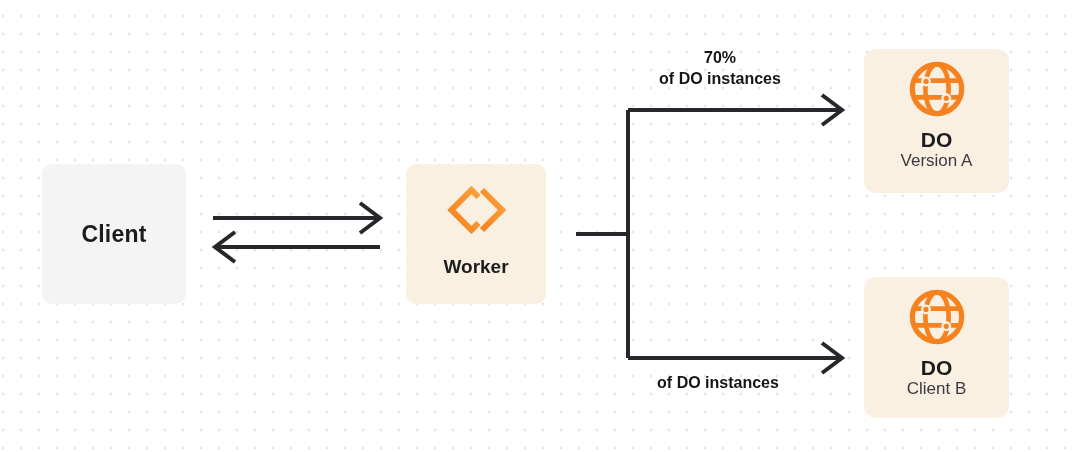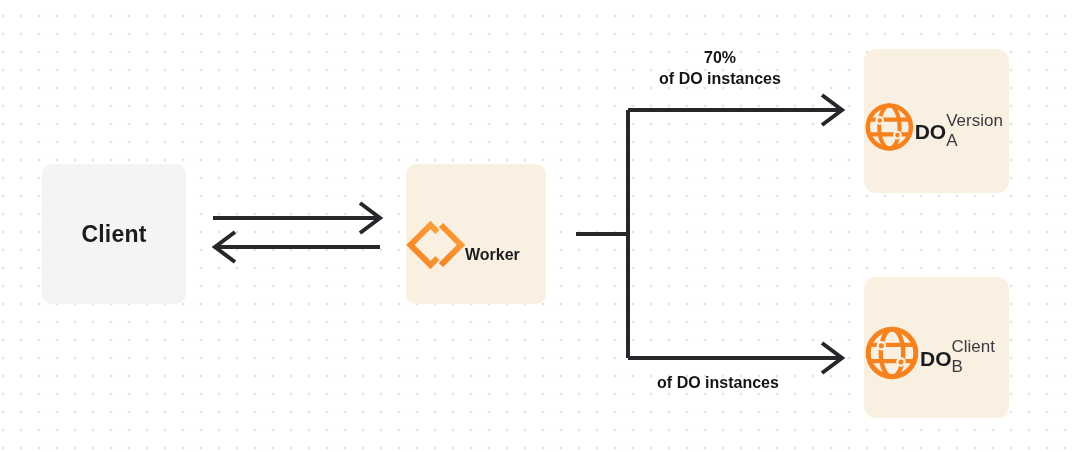--- a/index.html
+++ b/index.html
@@ -23,57 +23,57 @@
     background-color:#FFFFFF;
     background-image:radial-gradient(circle, var(--dot-color) 1.5px, transparent 1.6px);
     background-size:18px 18px;
     background-position:12px 7px;
     overflow:hidden;
   }
   .node{
     position:absolute;
     border-radius:10px;
     display:flex;
-    flex-direction:row;
+    flex-direction:column;
     align-items:center;
     box-sizing:border-box;
   }
   .client-box{
     left:42px;top:164px;width:144px;height:140px;
     background:var(--box-gray);
     justify-content:center;
   }
   .client-label{
     font-size:23px;font-weight:bold;color:var(--text-dark);
     letter-spacing:0.2px;
   }
   .worker-box{
     left:406px;top:164px;width:140px;height:140px;
     background:var(--box-cream);
     padding-top:21px;
   }
   .worker-label{
     margin-top:21px;
-    font-size:16px;font-weight:bold;color:var(--text-dark);
+    font-size:19px;font-weight:bold;color:var(--text-dark);
   }
   .do-box{
     left:864px;width:145px;height:144px;
     background:var(--box-cream);
     border-radius:12px;
     padding-top:11px;
   }
   .do-box.a{top:49px;}
   .do-box.b{top:277px;height:141px;}
   .do-title{
     margin-top:11px;
     font-size:21px;font-weight:bold;color:var(--text-dark);
     line-height:22px;
   }
   .do-subtitle{
-    margin-top:8px;
+    margin-top:0;
     font-size:17px;font-weight:normal;color:var(--text-muted);
     line-height:20px;
   }
   .arrows-svg{position:absolute;overflow:visible;}
   .req-arrows{left:200px;top:195px;}
   .branch-arrows{left:560px;top:85px;}
   .dark-line{
     stroke:var(--line-dark);
     stroke-width:4;
     fill:none;

